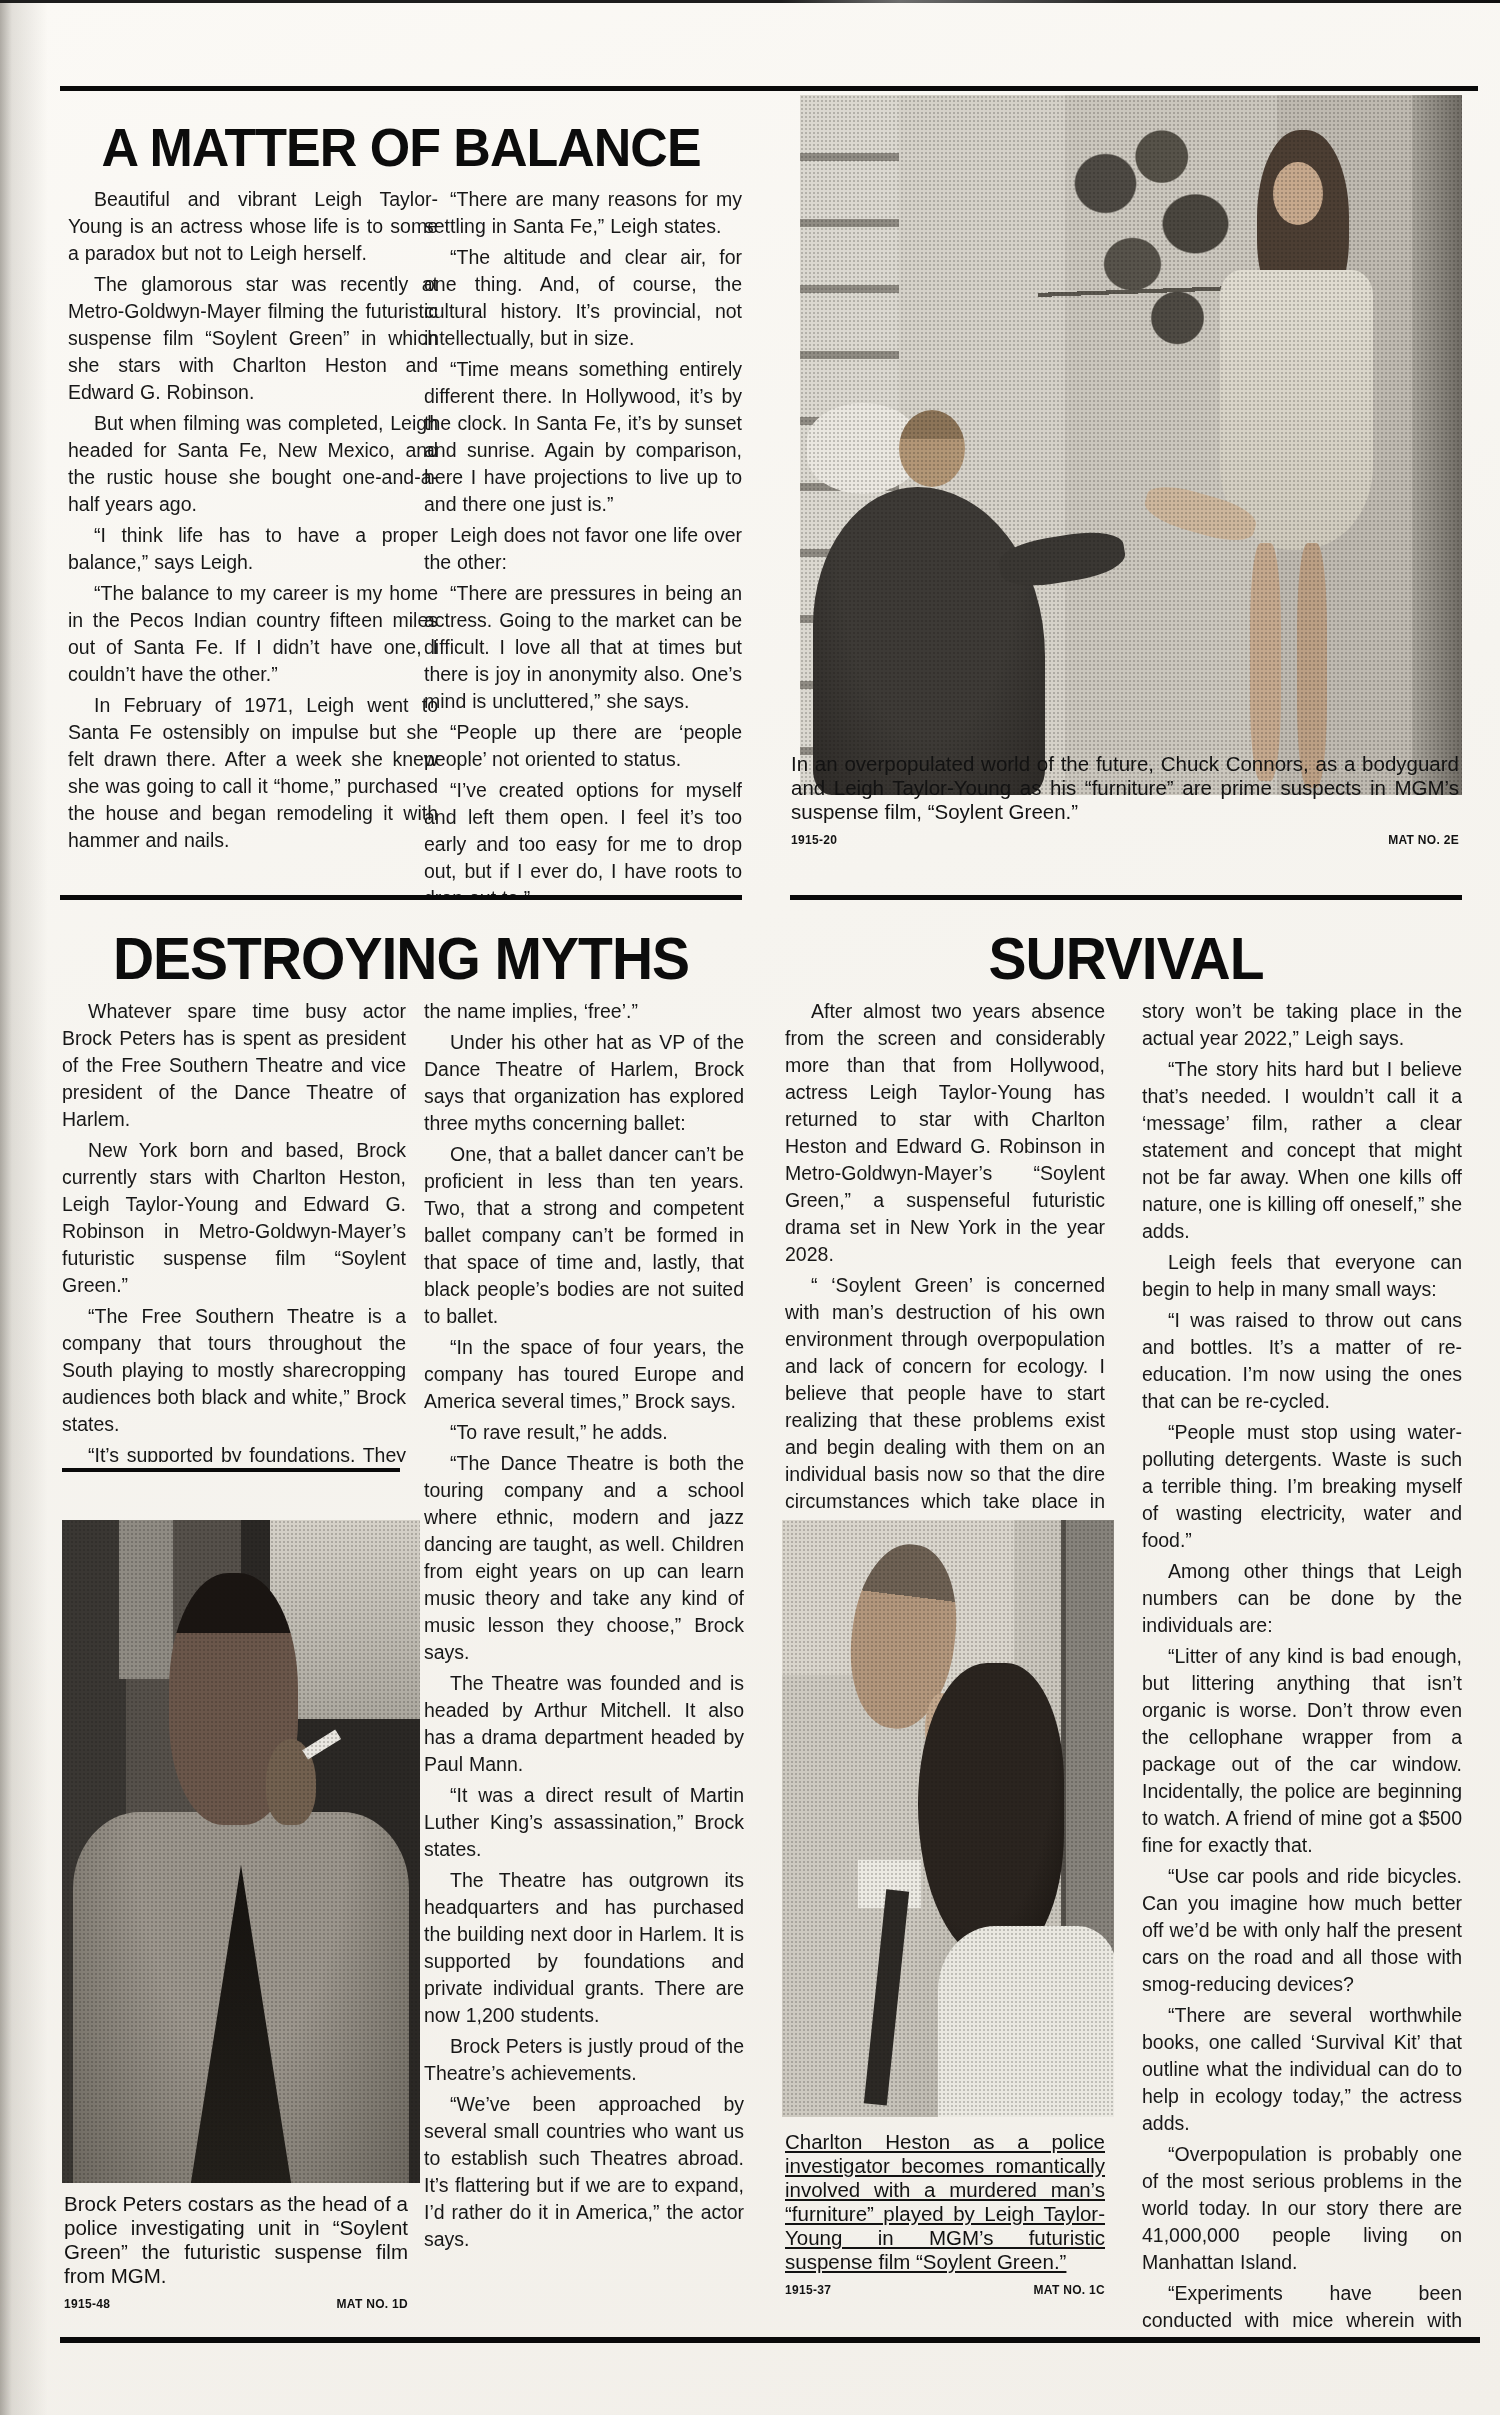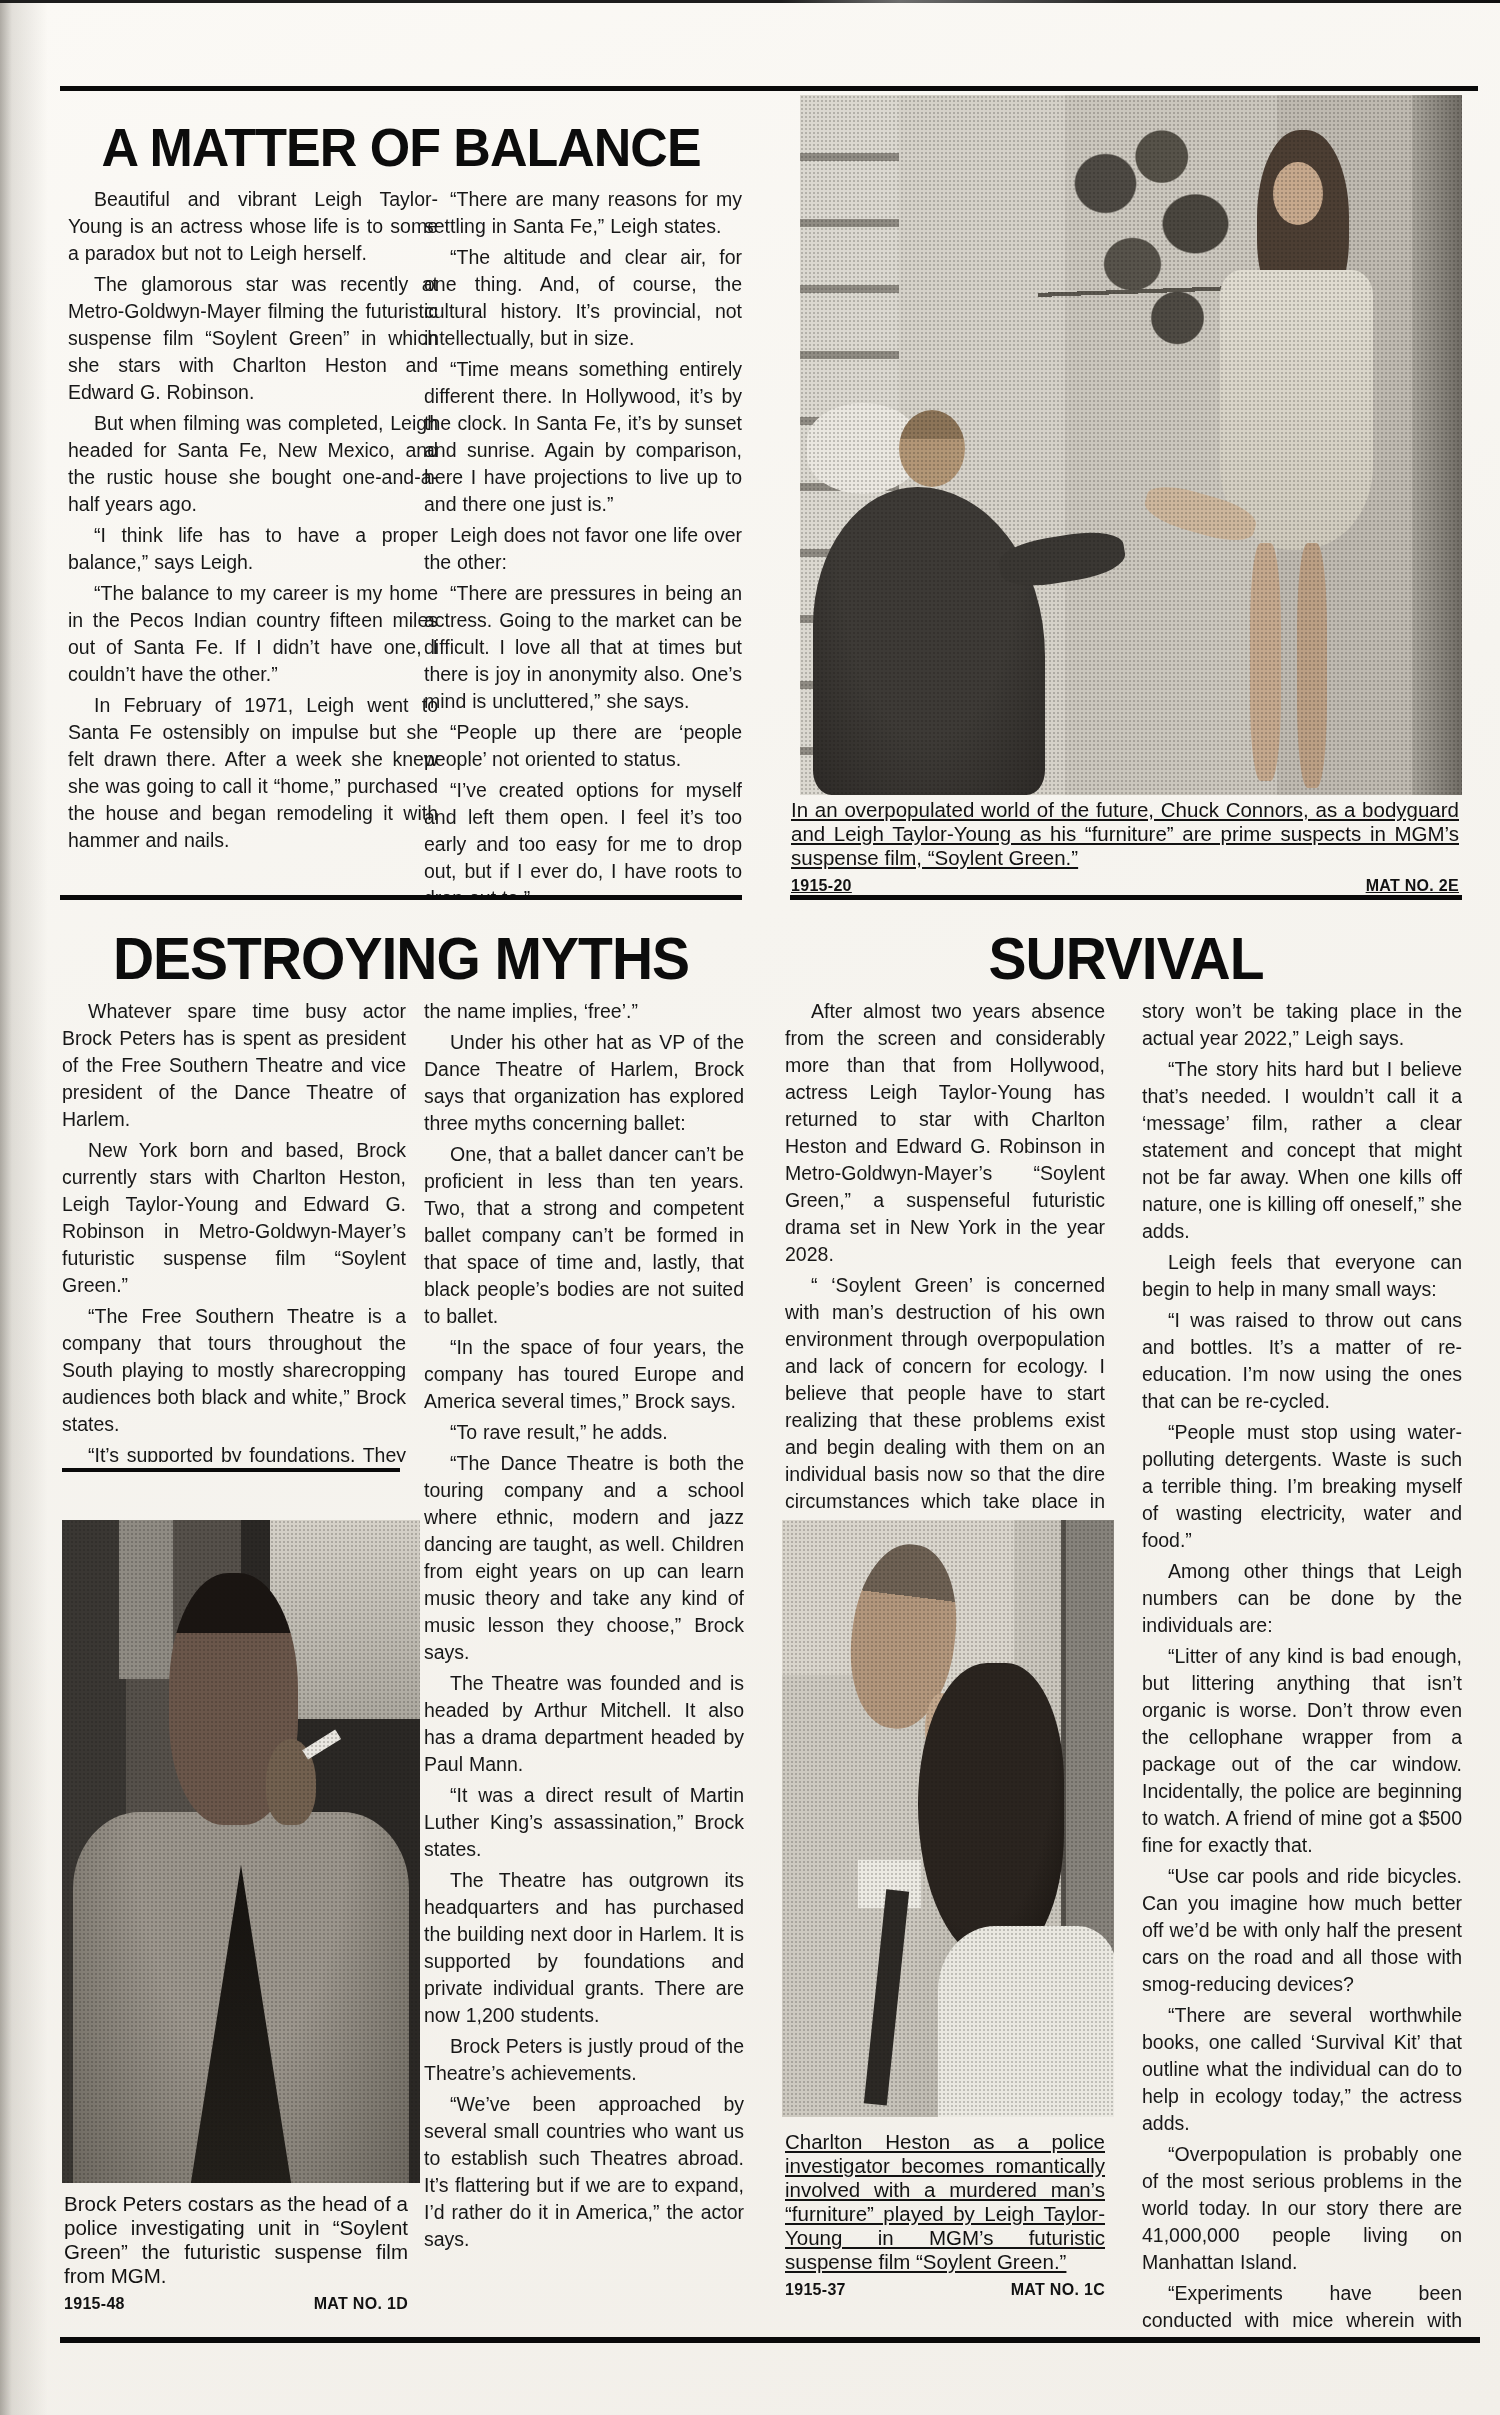--- a/index.html
+++ b/index.html
@@ -13,21 +13,21 @@
     background:linear-gradient(90deg,#1d1d1d 0 52%,#6e6e6e 60%,#222 75%,#101010 100%);}
   .headline{position:absolute;font-weight:700;color:#0c0c0c;text-align:center;letter-spacing:-1px;
     transform:scaleY(1.04);transform-origin:top;white-space:nowrap;}
   .h-balance{font-size:52px;}
   .h-section{font-size:57px;}
   .col{position:absolute;text-align:justify;font-size:19.5px;line-height:27px;overflow:hidden;
     color:#171717;word-spacing:.5px;}
   .col p{margin:0 0 4px;text-indent:26px;}
   .col p.cont{text-indent:0;}
   .caption{position:absolute;font-size:20.5px;line-height:24px;text-align:justify;color:#121212;}
-  .cap-meta{display:flex;justify-content:space-between;font-weight:700;font-size:16px;margin-top:4px;letter-spacing:.3px;}
+  .cap-meta{display:flex;justify-content:space-between;font-weight:700;font-size:12px;margin-top:4px;letter-spacing:.3px;}
   .photo{position:absolute;overflow:hidden;background:#c9c5bc;}
   .photo>div{position:absolute;}
   .photo::after{content:"";position:absolute;inset:0;
     background-image:radial-gradient(rgba(20,18,15,.20) 1px, rgba(0,0,0,0) 1.3px);
     background-size:4px 4px;pointer-events:none;}
   
   .p1-wall{inset:0;background:linear-gradient(90deg,#7e7a74 0 1.5%,#d8d4cb 1.5% 7%,#b4b0a7 7% 13%,#d5d1c8 13% 40%,#cac6bd 40% 72%,#beb9b0 72% 100%);}
   .p1-window{left:0;top:0;width:15%;height:100%;background:repeating-linear-gradient(180deg,#dbd8d0 0 58px,#8f8b83 58px 66px);}
   .p1-plant{left:36%;top:4%;width:34%;height:48%;background:
     radial-gradient(ellipse 14% 9% at 30% 18%, #4e4a44 95%, rgba(0,0,0,0) 100%),
@@ -106,21 +106,21 @@
     <div class="p1-man-arm"></div>
     <div class="p1-woman-hair"></div>
     <div class="p1-woman-face"></div>
     <div class="p1-woman-dress"></div>
     <div class="p1-woman-arm"></div>
     <div class="p1-leg-a"></div>
     <div class="p1-leg-b"></div>
     <div class="p1-curtain"></div>
   </figure>
 
-  <div class="caption" style="left:791px;top:798px;width:668px;text-decoration:underline;">
+  <div class="caption" style="left:791px;top:752px;width:668px;">
     <p style="margin:0;">In an overpopulated world of the future, Chuck Connors, as a bodyguard and Leigh Taylor-Young as his “furniture” are prime suspects in MGM’s suspense film, “Soylent Green.”</p>
     <div class="cap-meta">
       <span>1915-20</span>
       <span>MAT NO. 2E</span>
     </div>
   </div>
 
   <div class="rule" style="left:60px;top:895px;width:682px;height:5px;"></div>
   <div class="rule" style="left:790px;top:895px;width:672px;height:5px;"></div>
 

